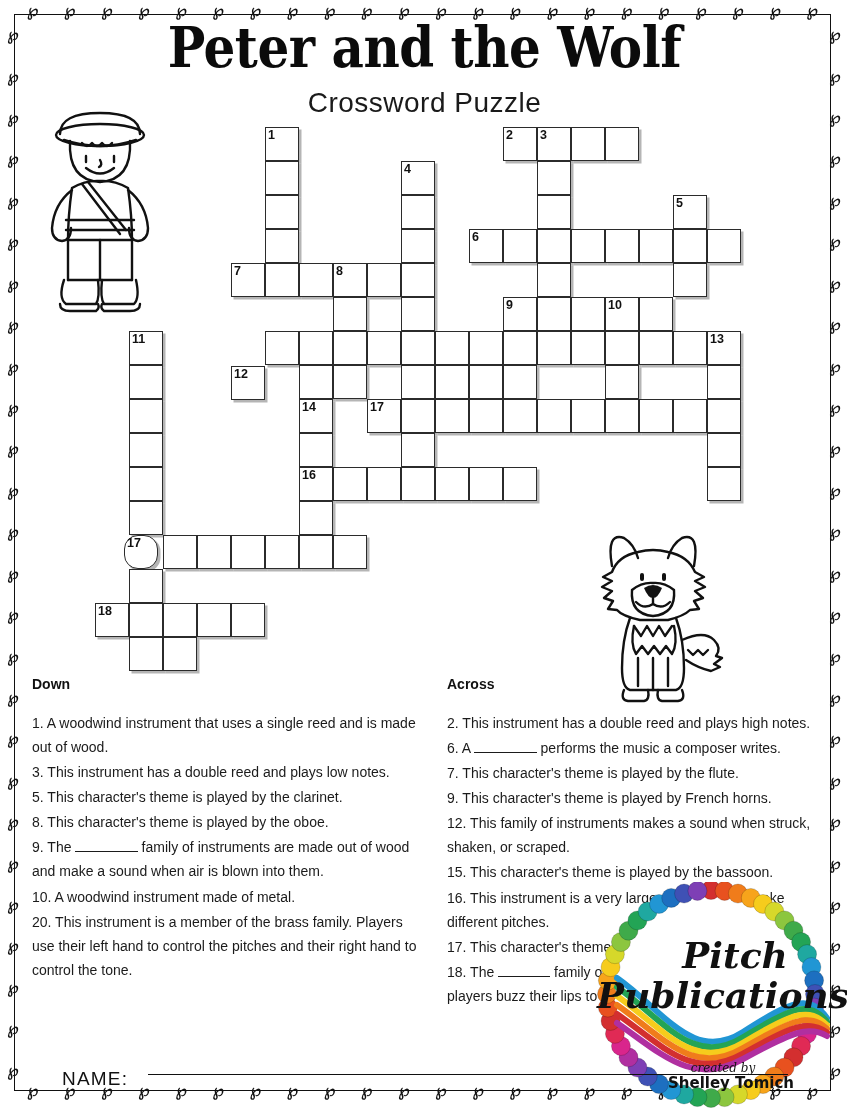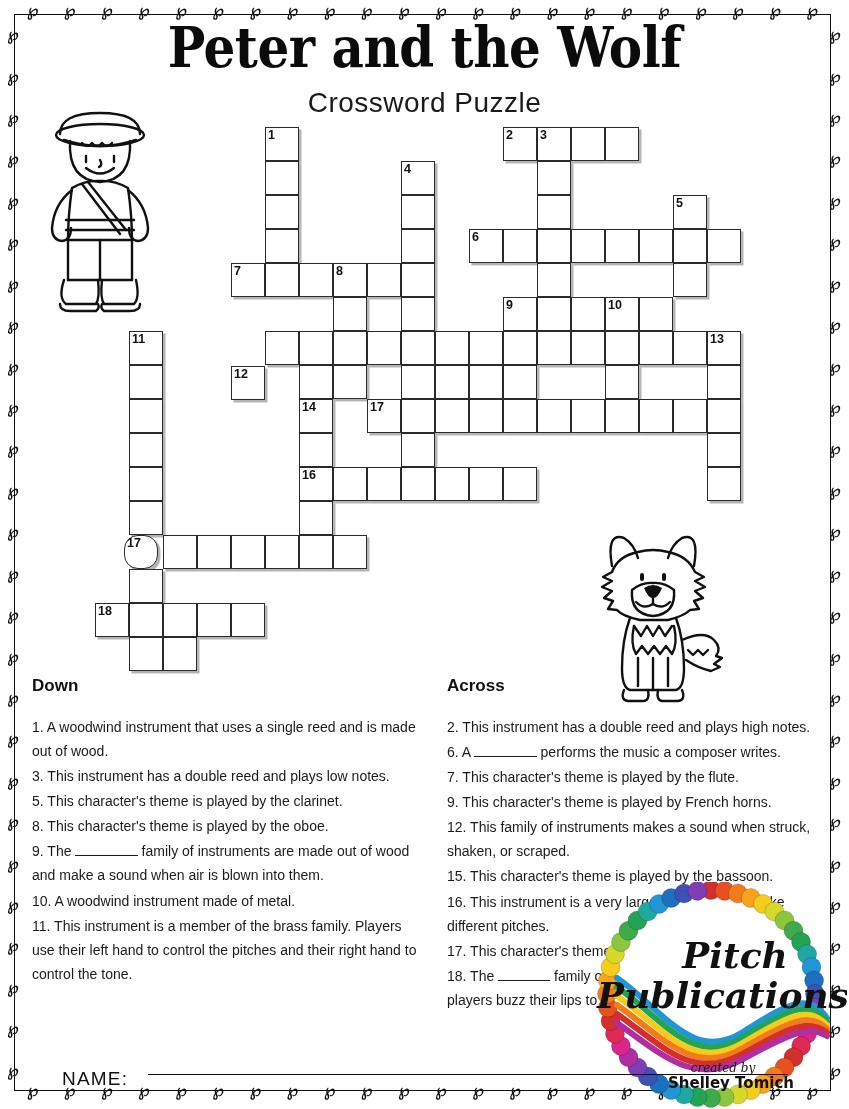--- a/index.html
+++ b/index.html
@@ -52,21 +52,21 @@
     font-size:12.5px;font-weight:bold;color:#111;line-height:1.15;
   }
 
   
   #clues{position:absolute;left:0;top:676px;width:849px;height:390px;}
   .clue-col{position:absolute;top:0;}
   #clues-down{left:32px;width:395px;}
   #clues-across{left:447px;width:370px;}
   .clue-heading{
     font-family:"Liberation Sans", sans-serif;
-    font-size:17px;font-weight:bold;color:#111;margin-bottom:19px;
+    font-size:14px;font-weight:bold;color:#111;margin-bottom:19px;
   }
   .clue{
     font-family:"Liberation Sans", sans-serif;
     font-size:14px;line-height:1.72;color:#1b1b1b;margin:0 0 1px 0;
   }
   .blank{
     display:inline-block;border-bottom:1.3px solid #1b1b1b;
     vertical-align:baseline;height:0.95em;
   }
 
@@ -427,21 +427,21 @@
 <div id="clues">
   <div class="clue-col" id="clues-down">
     <div class="clue-heading">Down</div>
     <div id="down-list">
         <p class="clue"><span>1.</span> <span>A woodwind instrument that uses a single reed and is made out of wood.</span></p>
         <p class="clue"><span>3.</span> <span>This instrument has a double reed and plays low notes.</span></p>
         <p class="clue"><span>5.</span> <span>This character's theme is played by the clarinet.</span></p>
         <p class="clue"><span>8.</span> <span>This character's theme is played by the oboe.</span></p>
         <p class="clue"><span>9.</span> <span>The <span class="blank" style="width:62.400000000000006px"></span> family of instruments are made out of wood and make a sound when air is blown into them.</span></p>
         <p class="clue"><span>10.</span> <span>A woodwind instrument made of metal.</span></p>
-        <p class="clue"><span>11.</span> <span>This instrument is a member of the brass family.  Players use their left hand to control the pitches and their right hand to control the tone.</span></p>
+        <p class="clue"><span>20.</span> <span>This instrument is a member of the brass family.  Players use their left hand to control the pitches and their right hand to control the tone.</span></p>
       </div>
   </div>
   <div class="clue-col" id="clues-across">
     <div class="clue-heading">Across</div>
     <div id="across-list">
         <p class="clue"><span>2.</span> <span>This instrument has a double reed and plays high notes.</span></p>
         <p class="clue"><span>6.</span> <span>A <span class="blank" style="width:62.400000000000006px"></span> performs the music a composer writes.</span></p>
         <p class="clue"><span>7.</span> <span>This character's theme is played by the flute.</span></p>
         <p class="clue"><span>9.</span> <span>This character's theme is played by French horns.</span></p>
         <p class="clue"><span>12.</span> <span>This family of instruments makes a sound when struck, shaken, or scraped.</span></p>

